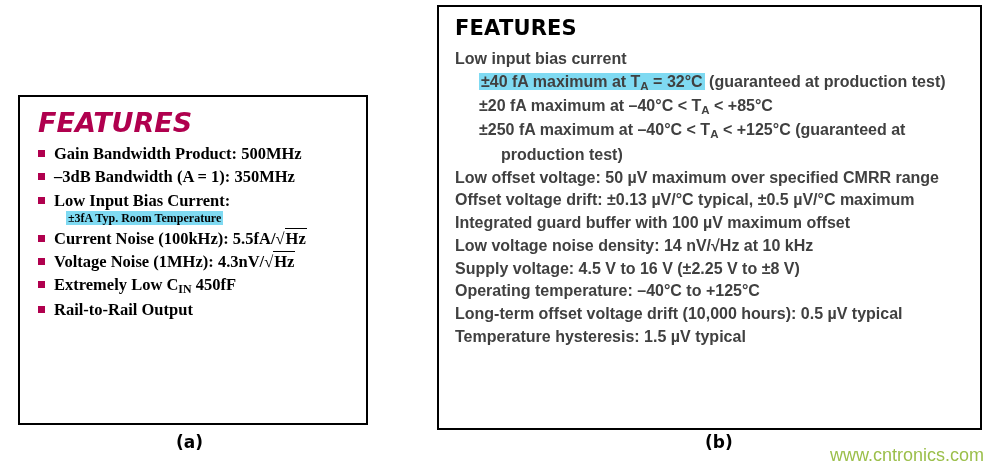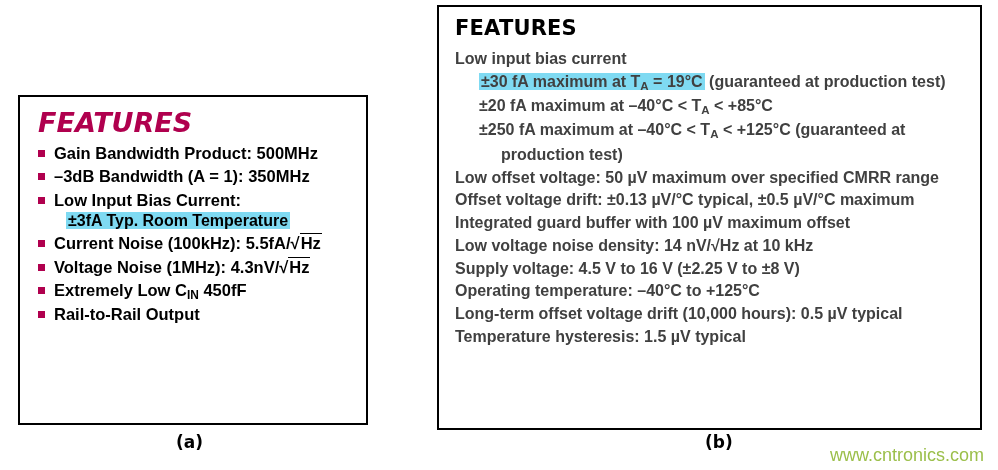--- a/index.html
+++ b/index.html
@@ -54,23 +54,24 @@
   .sq {
     width: 7px;
     height: 7px;
     background: #b0004e;
     margin-top: 7px;
     margin-right: 9px;
     flex: 0 0 auto;
   }
   .li-body {
     flex: 1 1 auto;
+    font-family: Liberation Serif, serif;
   }
   .sub-line {
-    font-size: 16px;
+    font-size: 12px;
     font-weight: bold;
     line-height: 1.30;
   }
   .hl {
     background: #7fdaf2;
     padding: 0 2px;
   }
 
   .panel-b {
     position: absolute;
@@ -177,21 +178,21 @@
 </div>
 
 <div class="caption caption-a">(a)</div>
 
 <div class="panel-b">
 
   <div class="panel-b-title">FEATURES</div>
 
   <div class="b-line">Low input bias current</div>
 
-  <div class="b-line indent1"><span class="hl"><span>±30 fA maximum at T</span><sub>A</sub><span> = 19°C</span></span><span> (guaranteed at production test)</span></div>
+  <div class="b-line indent1"><span class="hl"><span>±40 fA maximum at T</span><sub>A</sub><span> = 32°C</span></span><span> (guaranteed at production test)</span></div>
 
   <div class="b-line indent1"><span>±20 fA maximum at –40°C &lt; T</span><sub>A</sub><span> &lt; +85°C</span></div>
 
   <div class="b-line indent1"><span>±250 fA maximum at –40°C &lt; T</span><sub>A</sub><span> &lt; +125°C (guaranteed at</span></div>
 
   <div class="b-line indent2">production test)</div>
   <div class="b-line">Low offset voltage: 50 µV maximum over specified CMRR range</div>
   <div class="b-line">Offset voltage drift: ±0.13 µV/°C typical, ±0.5 µV/°C maximum</div>
   <div class="b-line">Integrated guard buffer with 100 µV maximum offset</div>
   <div class="b-line">Low voltage noise density: 14 nV/√Hz at 10 kHz</div>

